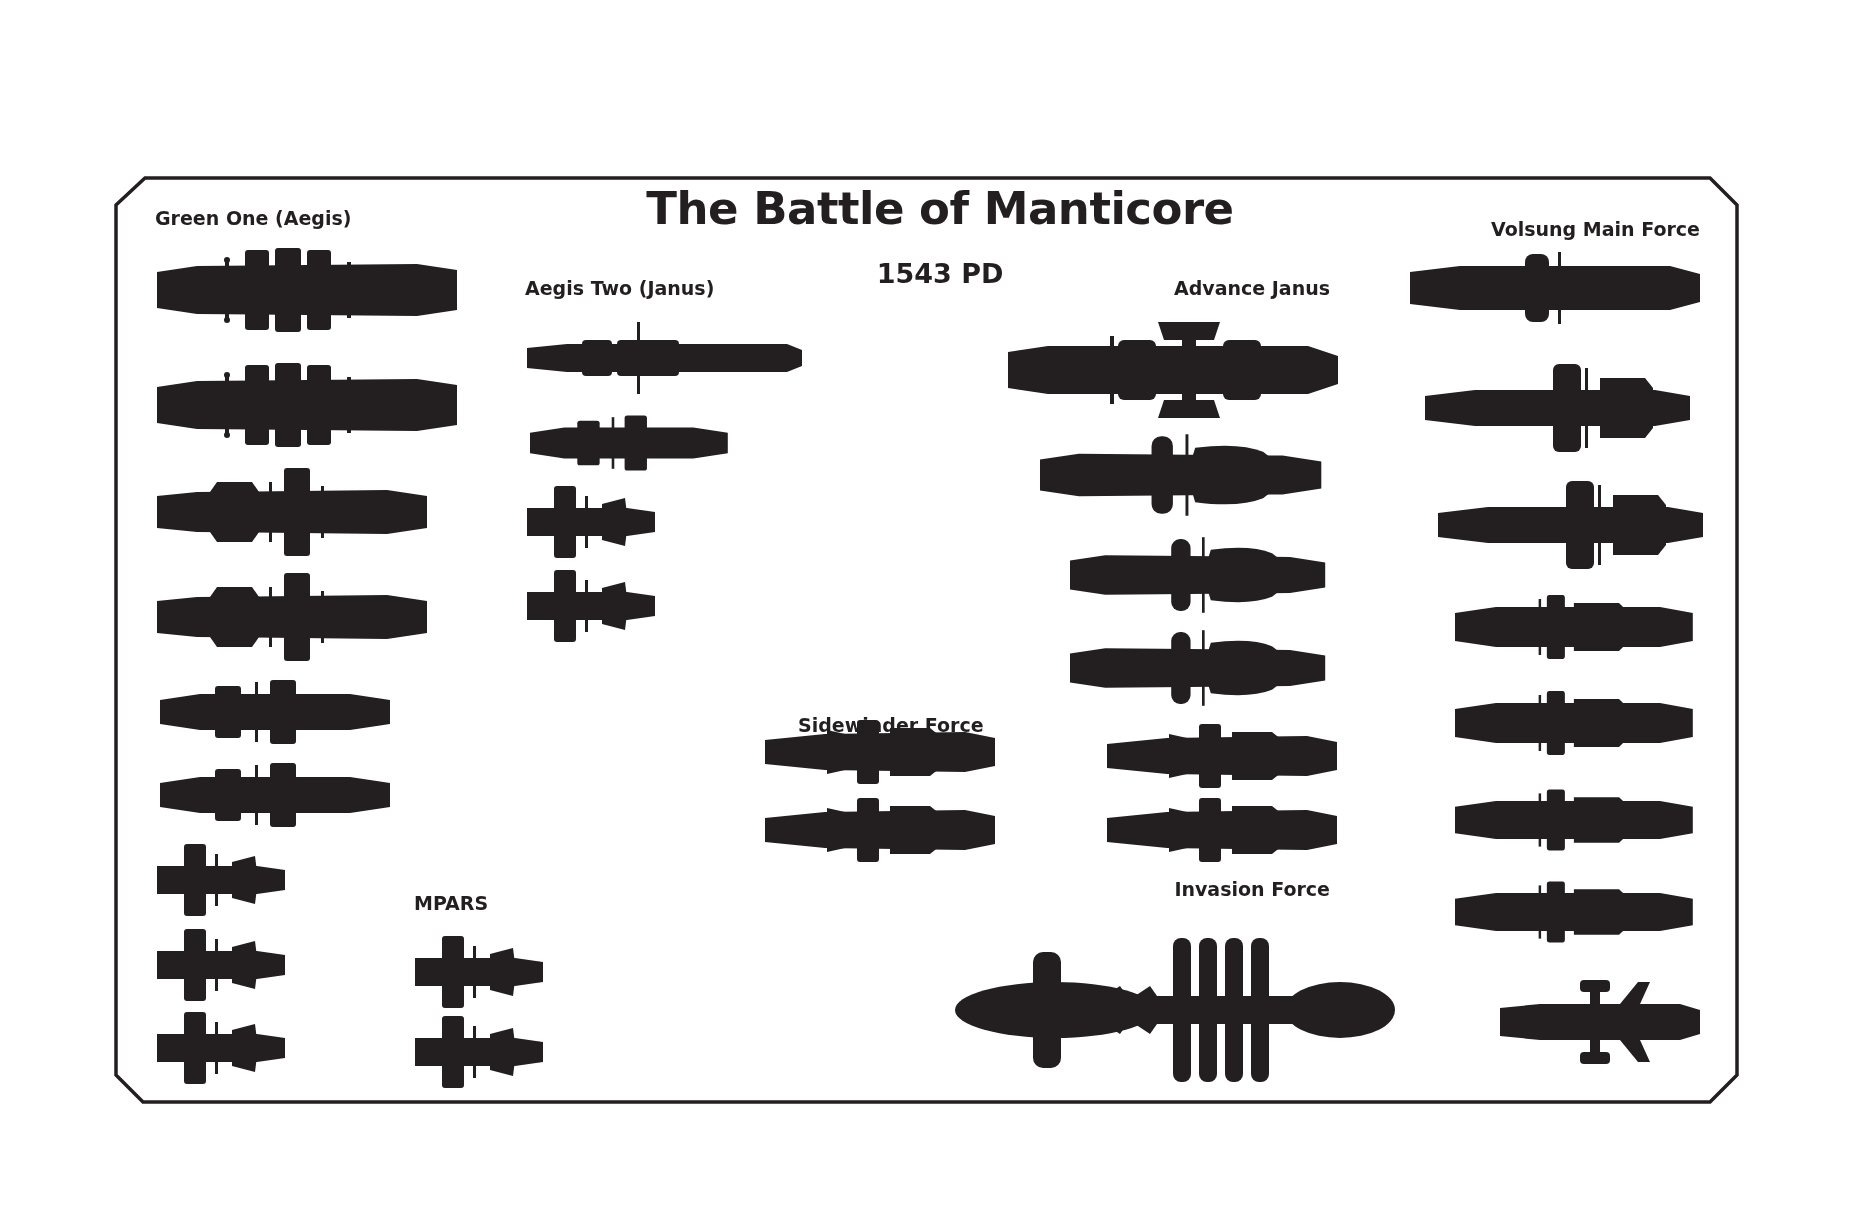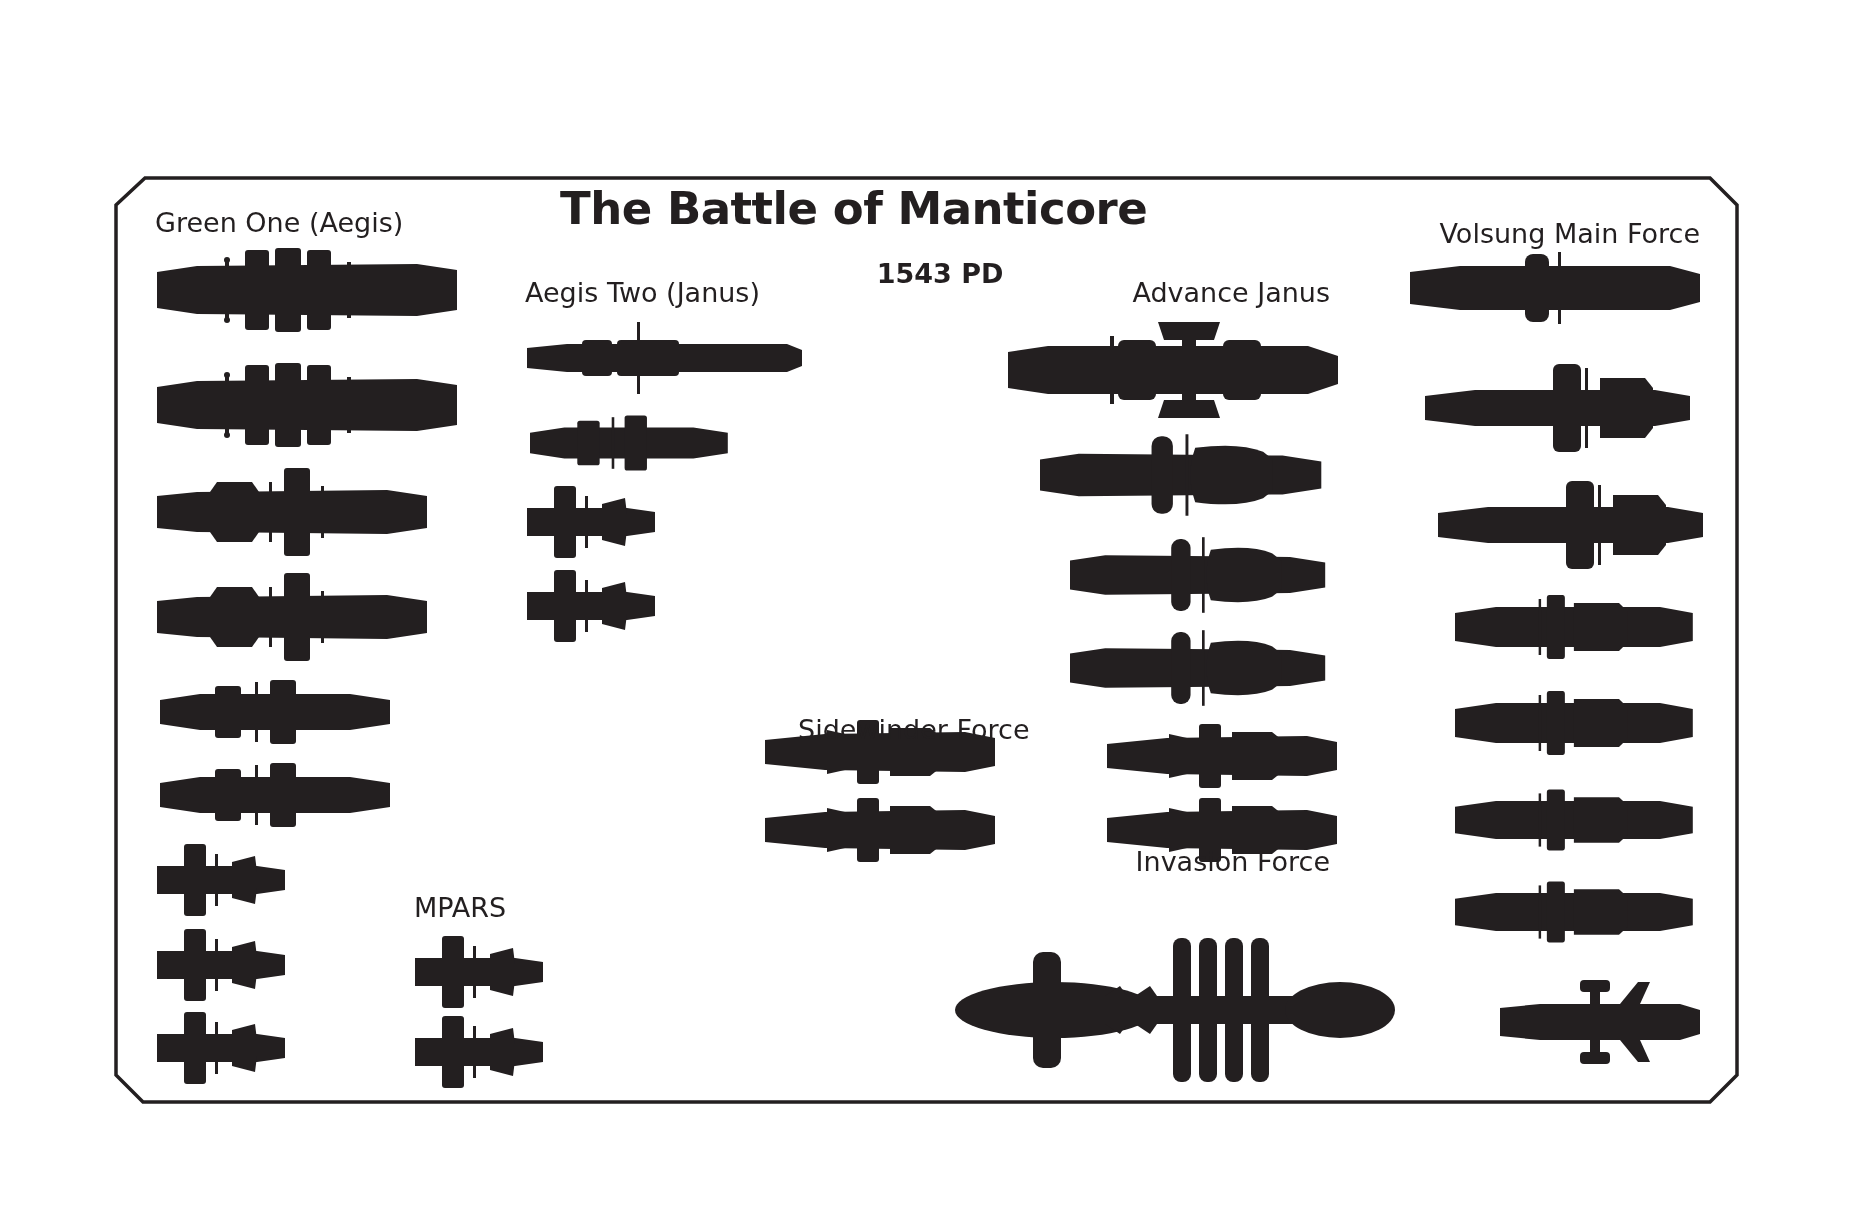--- a/index.html
+++ b/index.html
@@ -1,20 +1,20 @@
 <!DOCTYPE html>
 <html><head>
 <meta charset="utf-8">
 <style>
   html, body { margin:0; padding:0; background:#ffffff; }
   body { width:1850px; height:1225px; position:relative; overflow:hidden; font-family:"DejaVu Sans", "Liberation Sans", sans-serif; color:#231f20; }
   .frame { position:absolute; left:0; top:0; width:1850px; height:1225px; }
-  .title { position:absolute; left:560px; width:760px; top:186px; text-align:left; font-weight:bold; font-size:45px; letter-spacing:-0.5px; line-height:1; }
+  .title { position:absolute; left:560px; width:760px; top:186px; text-align:center; font-weight:bold; font-size:45px; letter-spacing:-0.5px; line-height:1; }
   .subtitle { position:absolute; left:560px; width:760px; top:260px; text-align:center; font-weight:bold; font-size:27px; line-height:1; }
-  .group-label { position:absolute; font-weight:normal; font-size:27px; line-height:1; white-space:nowrap; }
+  .group-label { position:absolute; font-weight:bold; font-size:19px; line-height:1; white-space:nowrap; }
 </style>
 </head>
 <body>
 
 <svg class="frame" width="1850" height="1225" viewBox="0 0 1850 1225">
   <defs>
 
     <g id="sd3">
       <path d="M0,-18 L40,-24 L260,-26 L300,-20 L300,20 L260,26 L40,24 L0,18 Z"></path>
       <rect x="88" y="-40" width="24" height="80" rx="3"></rect>
@@ -186,14 +186,14 @@
 </svg>
 
 <div class="title">The Battle of Manticore</div>
 <div class="subtitle">1543 PD</div>
 
 <div class="group-label" style="left:155px;top:209px;">Green One (Aegis)</div>
 <div class="group-label" style="left:525px;top:279px;">Aegis Two (Janus)</div>
 <div class="group-label" style="left:414px;top:894px;">MPARS</div>
 <div class="group-label" style="left:798px;top:716px;">Sidewinder Force</div>
 <div class="group-label" style="right:520px;top:279px;">Advance Janus</div>
-<div class="group-label" style="right:520px;top:848px;">Invasion Force</div>
+<div class="group-label" style="right:520px;top:880px;">Invasion Force</div>
 <div class="group-label" style="right:150px;top:220px;">Volsung Main Force</div>
 
 </body></html>

